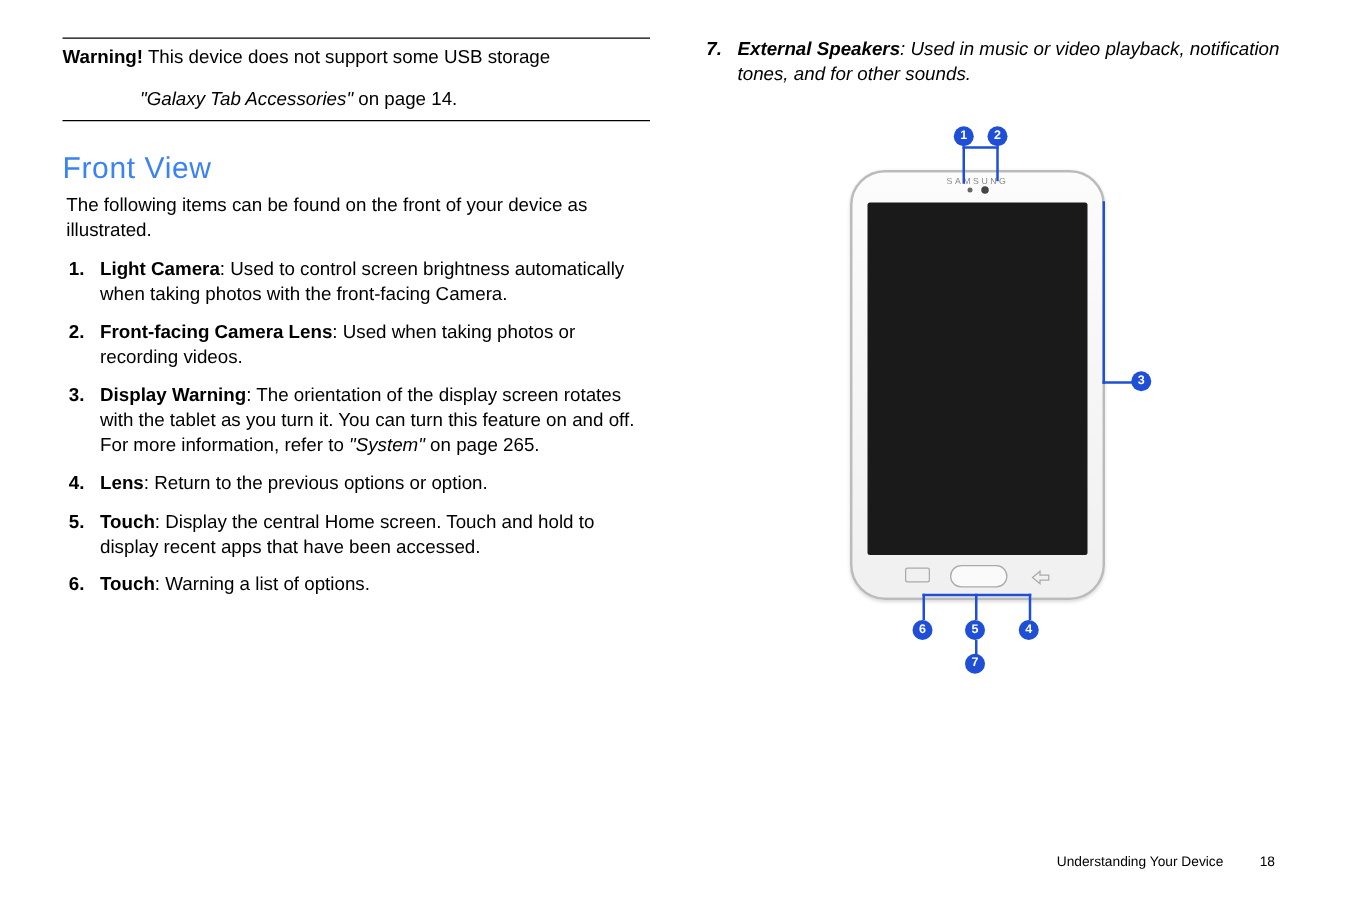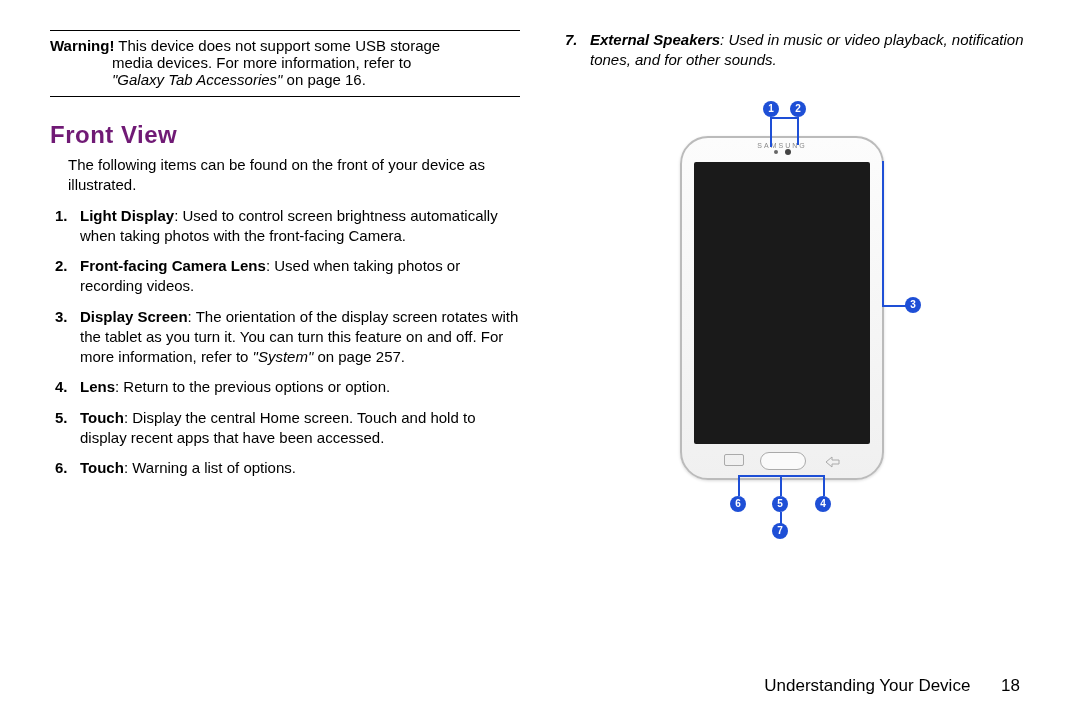--- a/index.html
+++ b/index.html
@@ -26,29 +26,29 @@
     border-top: 1.5px solid #000;
     border-bottom: 1.5px solid #000;
     padding: 6px 0 8px 0;
     margin-bottom: 24px;
   }
   .warning-box .label {
     font-weight: bold;
   }
   .italic { font-style: italic; }
   h2.section {
-    color: #701a75;
-    font-weight: bold;
+    color: #3b82f6;
+    font-weight: normal;
     font-size: 24px;
     margin: 12px 0 6px 0;
     font-family: Arial, Helvetica, sans-serif;
     letter-spacing: 0.5px;
   }
   .intro {
-    margin: 0 0 10px 18px;
+    margin: 0 0 10px 3px;
     line-height: 1.35;
   }
   ol.numlist {
     list-style: none;
     padding-left: 30px;
     margin: 0;
     counter-reset: item;
   }
   ol.numlist > li {
     position: relative;
@@ -60,21 +60,21 @@
     content: counter(item) ".";
     position: absolute;
     left: -25px;
     font-weight: bold;
   }
   .term { font-weight: bold; }
   .footer {
     position: absolute;
     bottom: 24px;
     right: 60px;
-    font-size: 17px;
+    font-size: 11px;
   }
   .footer .pnum { margin-left: 26px; }
 
   
   .diagram {
     position: relative;
     width: 330px;
     height: 470px;
     margin: 10px auto 0 auto;
   }
@@ -168,32 +168,32 @@
   .l7 { left:150px; top:431px; height:12px; }
 </style>
 </head>
 <body>
 
 <div class="columns">
   <div class="col">
     <div class="warning-box">
       <span class="label">Warning!</span><span> This device does not support some USB storage</span><br>
       <span style="padding-left:62px; display:inline-block;">
-        <span>media devices. For more information, refer to </span><br>
-        <span class="italic">"Galaxy Tab Accessories"</span><span> on page 16.</span>
+        <br>
+        <span class="italic">"Galaxy Tab Accessories"</span><span> on page 14.</span>
       </span>
     </div>
 
     <h2 class="section">Front View</h2>
     <p class="intro">The following items can be found on the front of your device as illustrated.</p>
 
     <ol class="numlist">
-      <li><span class="term">Light Display</span><span>: Used to control screen brightness automatically when taking photos with the front-facing Camera.</span></li>
+      <li><span class="term">Light Camera</span><span>: Used to control screen brightness automatically when taking photos with the front-facing Camera.</span></li>
       <li><span class="term">Front-facing Camera Lens</span><span>: Used when taking photos or recording videos.</span></li>
-      <li><span class="term">Display Screen</span><span>: The orientation of the display screen rotates with the tablet as you turn it. You can turn this feature on and off. For more information, refer to </span><span class="italic">"System"</span><span> on page 257.</span></li>
+      <li><span class="term">Display Warning</span><span>: The orientation of the display screen rotates with the tablet as you turn it. You can turn this feature on and off. For more information, refer to </span><span class="italic">"System"</span><span> on page 265.</span></li>
       <li><span class="term">Lens</span><span>: Return to the previous options or option.</span></li>
       <li><span class="term">Touch</span><span>: Display the central Home screen. Touch and hold to display recent apps that have been accessed.</span></li>
       <li><span class="term">Touch</span><span>: Warning a list of options.</span></li>
     </ol>
   </div>
 
   <div class="col">
     <ol class="numlist" start="7" style="counter-reset:item 6;font-style:italic;">
       <li><span class="term">External Speakers</span><span>: Used in music or video playback, notification tones, and for other sounds.</span></li>
     </ol>

